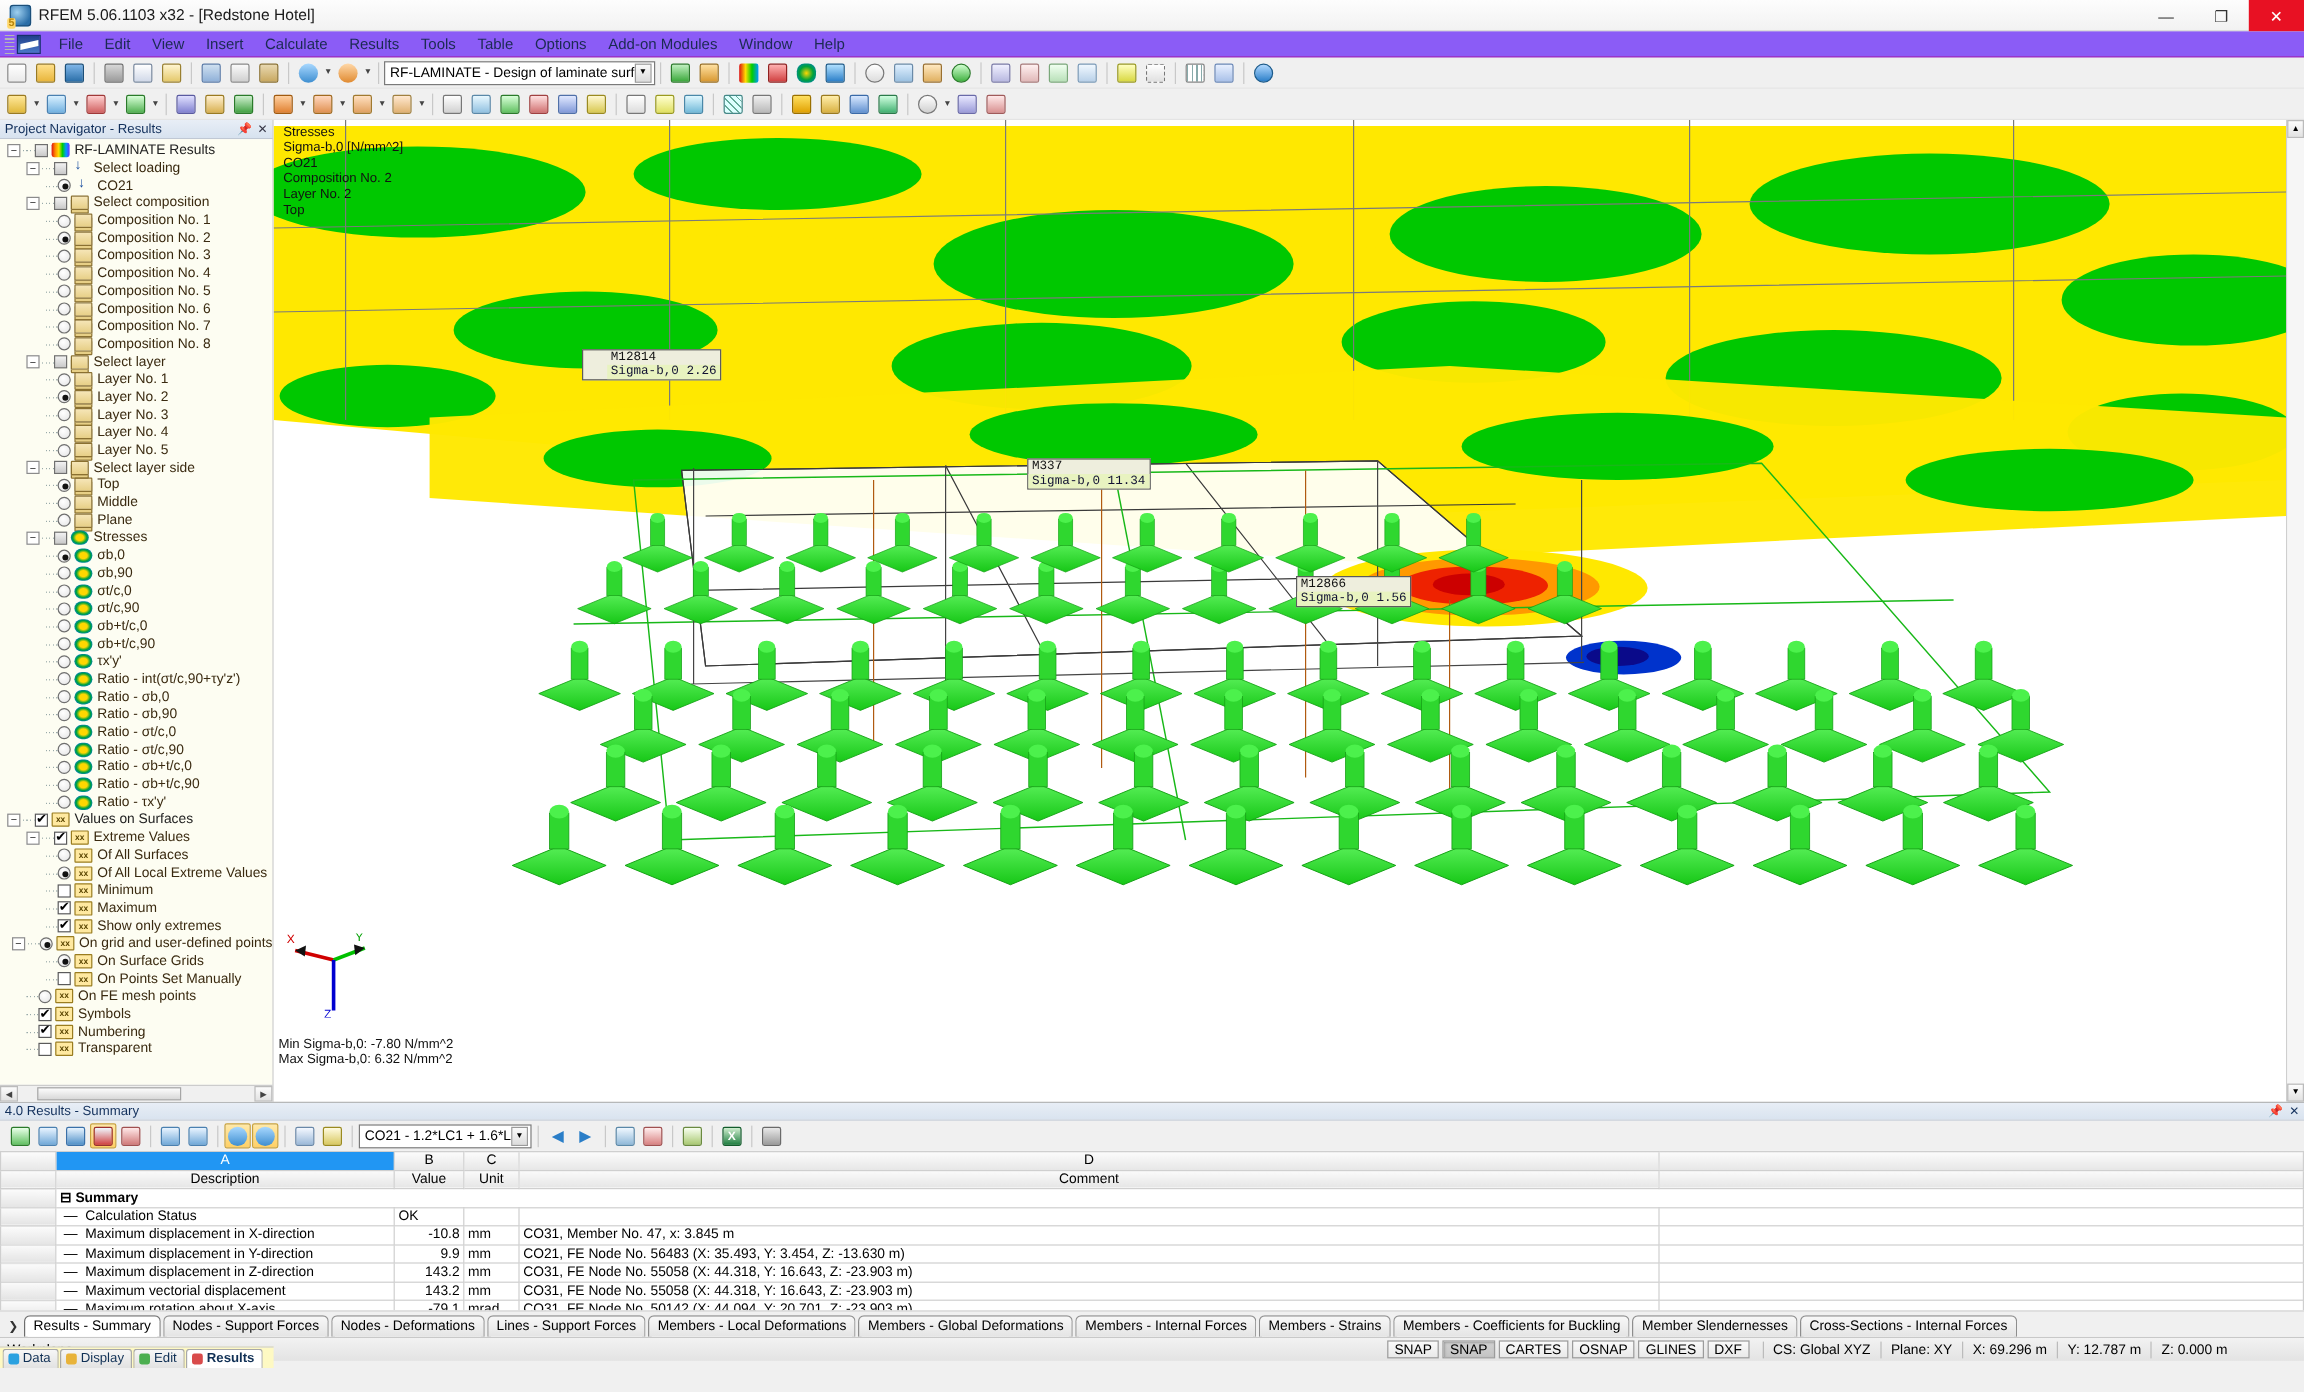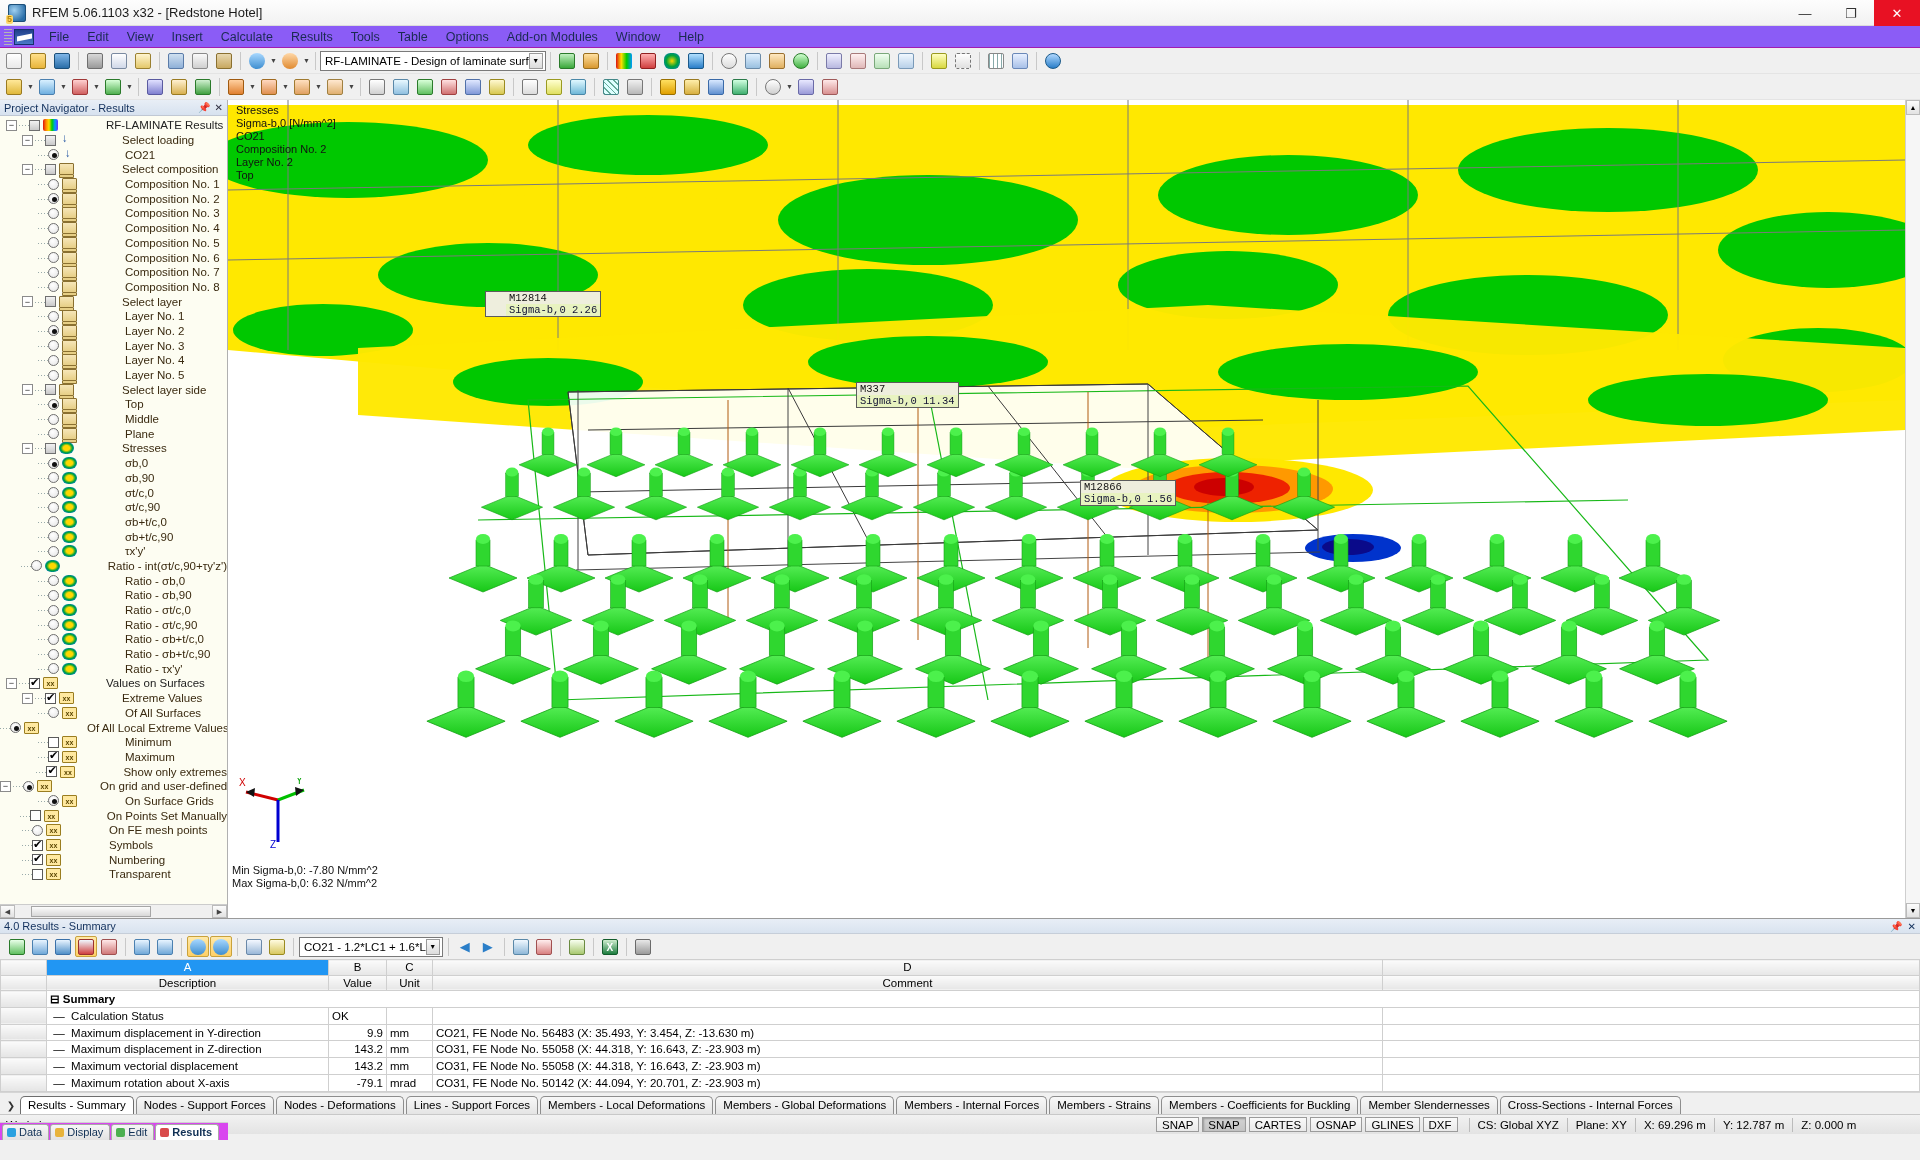--- a/index.html
+++ b/index.html
@@ -107,30 +107,30 @@
     border-radius:2px;}
   .gicon.blob{ background:radial-gradient(ellipse at 50% 50%,#ffd700 30%,#00a33a 55%,#0077d4 80%);
     border-radius:50%/60%;}
   .gicon.stack{ background:
      linear-gradient(#f6e6b8,#e7cf86); border:1px solid #8a7030; border-radius:1px;
      box-shadow:0 3px 0 -1px #e7cf86, 0 3px 0 0 #8a7030;}
   .gicon.arrowdn{ background:none;}
   .gicon.arrowdn:after{content:"↓";position:absolute;left:3px;top:-2px;color:#1b4fa0;font-weight:bold;}
   .gicon.xx{ background:#ffe9a0; border:1px solid #9a7d20; border-radius:1px;
     font-size:7px; text-align:center; color:#5a4500; line-height:11px; font-weight:bold;}
-  .tlabel { color:#3a2a10;margin-left:44px; }
+  .tlabel { color:#3a2a10; }
   .tlabel.dark { color:#222; }
   
   #navScroll { height:14px; background:#f0f0f0; border-top:1px solid #ccc;
     display:flex; align-items:center;}
   #navScroll .thumb { height:11px; width:120px; background:linear-gradient(#fcfcfc,#d8d8d8);
     border:1px solid #a6a6a6; margin-left:16px;}
   #navScroll .ar { width:15px;height:13px;display:flex;align-items:center;justify-content:center;
     font-size:7px;color:#444;background:linear-gradient(#fcfcfc,#e2e2e2);border:1px solid #bbb;}
-  #navTabs { height:18px; background:#d946ef; display:flex; align-items:flex-end; gap:1px;
+  #navTabs { height:18px; background:#fef9c3; display:flex; align-items:flex-end; gap:1px;
     padding-left:2px; border-top:1px solid #d0d0d0;}
   #navTabs .ntab { font-size:11px; padding:1px 6px 2px 4px; border:1px solid #a8a8a8;
     border-bottom:none; background:linear-gradient(#f6f6f6,#e2e2e2); border-radius:3px 3px 0 0;
     display:flex;align-items:center;gap:3px; color:#103055;}
   #navTabs .ntab.active { background:#fff; font-weight:bold; }
   #navTabs .ntab .dot{width:9px;height:9px;border-radius:2px;display:inline-block;}
   
   #viewport { flex:1; position:relative; background:#ffffff; overflow:hidden; }
   
   #vpInfo { position:absolute; left:8px; top:4px; font-size:11px; color:#111; line-height:13px;
@@ -1479,20 +1479,28 @@
           <tr>
             <td class="rowhdr"></td>
             <td class="desc">&nbsp;—&nbsp;&nbsp;Calculation Status</td>
             <td class="desc">OK</td>
             <td></td>
             <td class="desc"></td>
             <td></td>
           </tr>
           <tr>
             <td class="rowhdr"></td>
+            <td class="desc">&nbsp;—&nbsp;&nbsp;Maximum displacement in X-direction</td>
+            <td class="num">-10.8</td>
+            <td>mm</td>
+            <td class="desc">CO31, Member No. 47,  x: 3.845 m</td>
+            <td></td>
+          </tr>
+          <tr>
+            <td class="rowhdr"></td>
             <td class="desc">&nbsp;—&nbsp;&nbsp;Maximum displacement in Y-direction</td>
             <td class="num">9.9</td>
             <td>mm</td>
             <td class="desc">CO21, FE Node No. 56483 (X: 35.493, Y: 3.454, Z: -13.630 m)</td>
             <td></td>
           </tr>
           <tr>
             <td class="rowhdr"></td>
             <td class="desc">&nbsp;—&nbsp;&nbsp;Maximum displacement in Z-direction</td>
             <td class="num">143.2</td>

